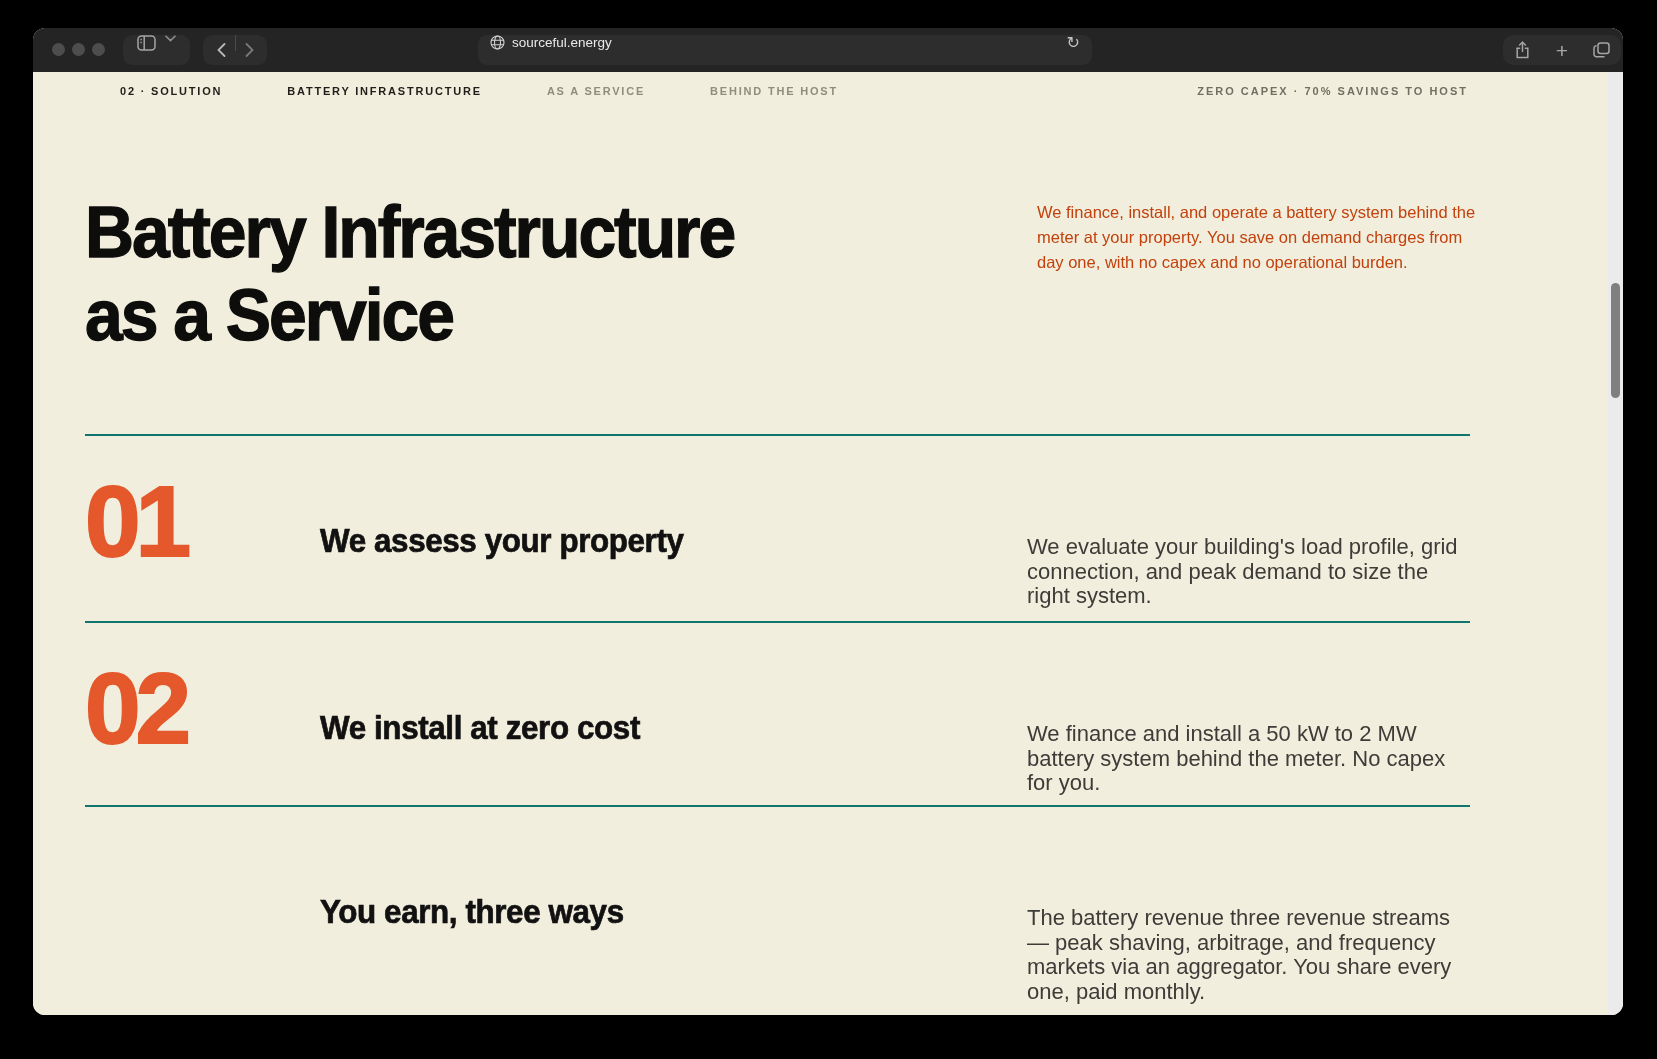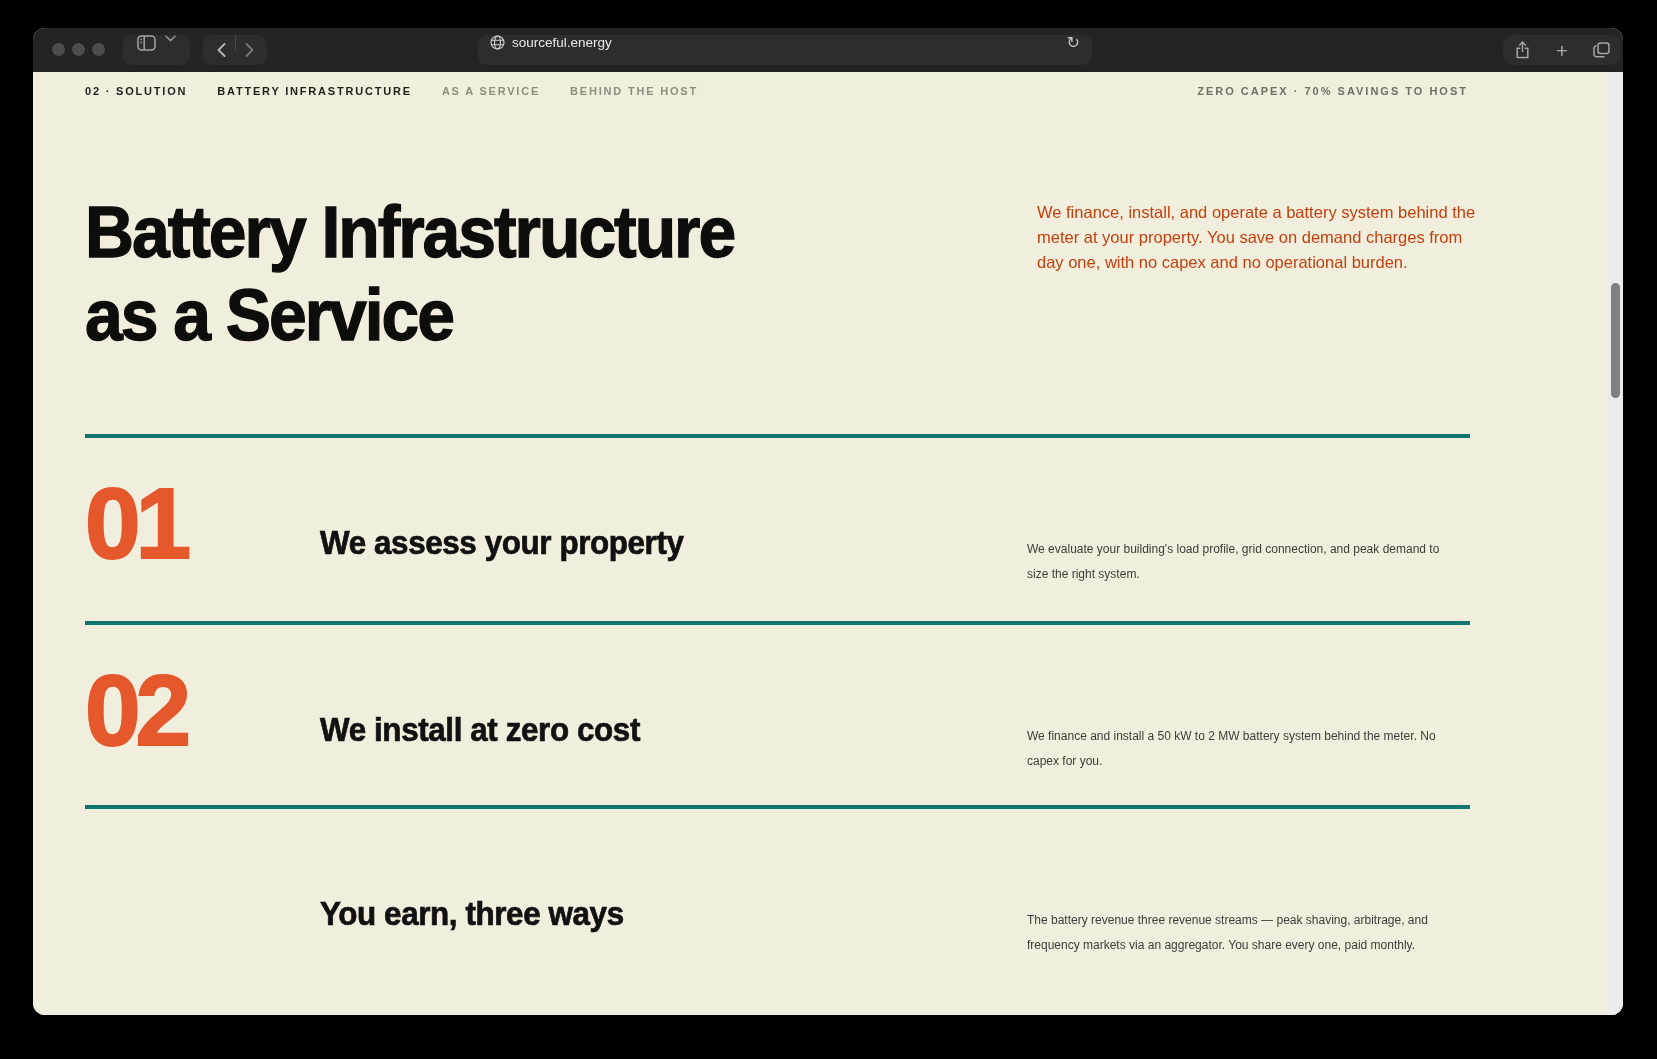--- a/index.html
+++ b/index.html
@@ -46,54 +46,54 @@
   .page {
     position:absolute; top:44px; left:0; right:0; bottom:0; background:#f2eedd; overflow:hidden;
   }
 
   .topnav {
     position:absolute; top:11px; left:52px; right:155px; height:16px;
     display:flex; align-items:center;
     font-size:11px; font-weight:700; letter-spacing:1.8px; white-space:nowrap;
   }
   .topnav-left { display:flex; gap:30px; }
-  .navitem { color:#1f1e1a; cursor:default; }
+  .navitem { color:#1f1e1a; cursor:default;margin-left:35px; }
   .navitem.dim { color:#8f8d7f; }
   .topnav-right { margin-left:auto; color:#716f64; font-weight:700; letter-spacing:2px; }
 
   .hero-title {
     position:absolute; left:52px; top:118px;
     font-size:73px; line-height:83px; font-weight:700; letter-spacing:-2.2px;
     color:#0d0d0c; -webkit-text-stroke:1.3px #0d0d0c;
     transform:scaleX(.93); transform-origin:left top; white-space:nowrap;
   }
   .hero-intro {
     position:absolute; left:1004px; top:128px; width:440px;
     font-size:16.5px; line-height:25px; color:#c2410c;
   }
 
   .rows { position:absolute; left:52px; top:362px; width:1385px; }
-  .row { position:relative; border-top:4px solid #0f766e; height:187px; }
+  .row { position:relative; border-top:2px solid #0f766e; height:187px; }
   .row:nth-child(2) { height:184px; }
   .row:nth-child(3) { height:230px; }
 
   .row-number {
     position:absolute; left:0; top:35px;
     font-size:100px; line-height:100px; font-weight:700; letter-spacing:-5px;
     color:#e4582b; -webkit-text-stroke:2px #e4582b;
   }
   .row-title {
     position:absolute; left:235px; top:86px;
     font-size:33px; font-weight:700; letter-spacing:-0.4px; color:#111;
     -webkit-text-stroke:.7px #111;
     transform:scaleX(.95); transform-origin:left top; white-space:nowrap;
   }
   .row-desc {
     position:absolute; left:942px; top:99px; width:436px;
-    font-size:12px; line-height:24.5px; color:#3d3c38;
+    font-size:22px; line-height:24.5px; color:#3d3c38;
   }
 
   
   .scroll-track { position:absolute; top:0; right:0; bottom:0; width:15px; background:#ebebeb; }
   .scroll-thumb { position:absolute; top:211px; right:3px; width:9px; height:115px; border-radius:5px; background:#7f7f7f; }
 
   svg { display:block; }
 </style>
 </head>
 <body>

